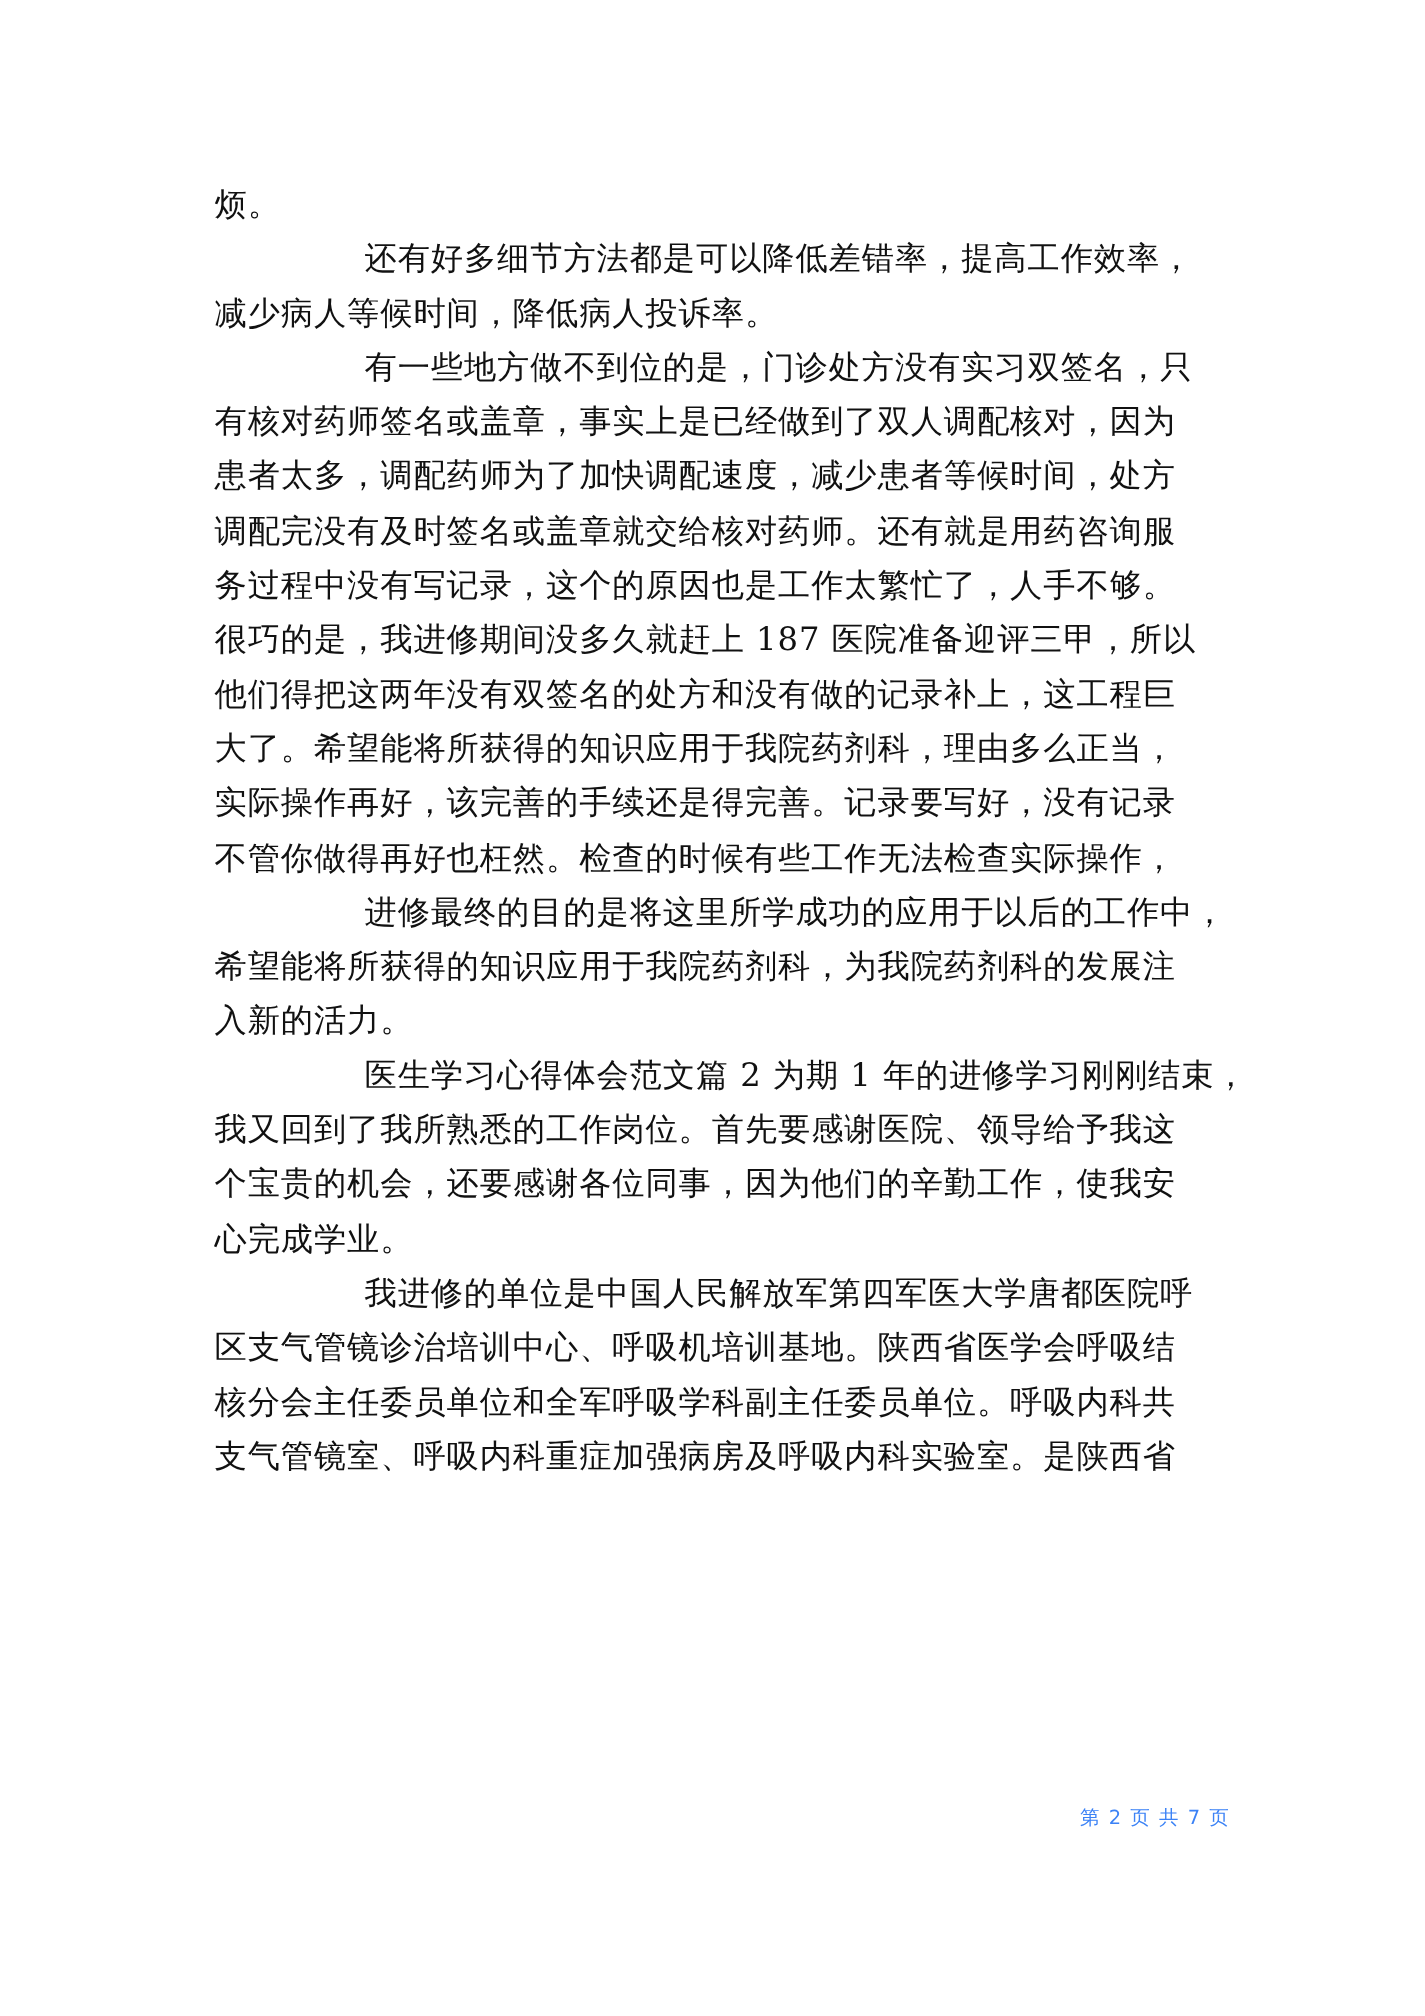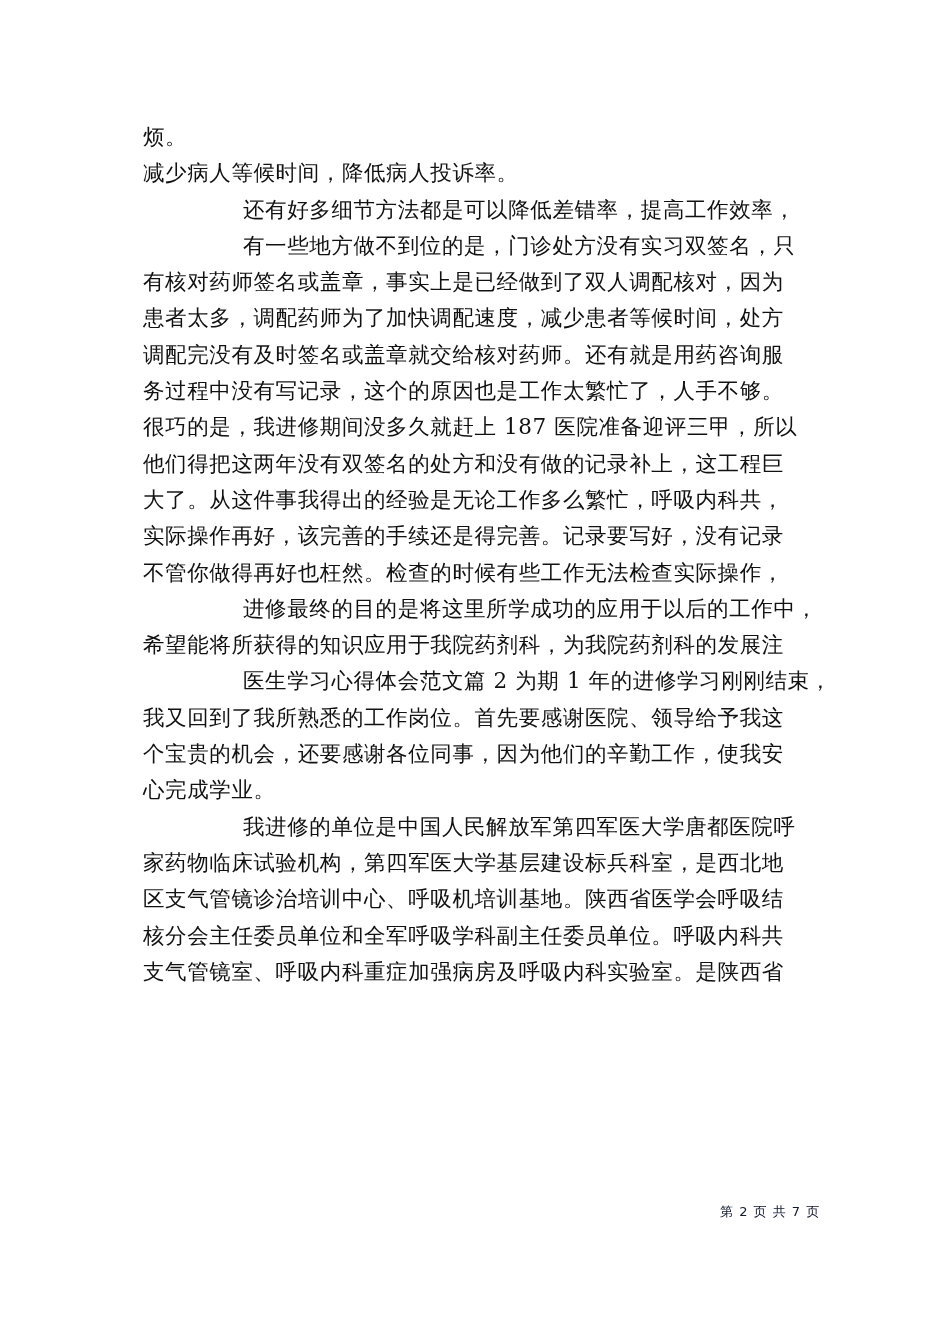--- a/index.html
+++ b/index.html
@@ -37,51 +37,51 @@
       letter-spacing: 0.6px;
     }
     .line.indent {
       padding-left: 100px;
     }
     .footer {
       position: absolute;
       left: 720px;
       top: 1203px;
       font-size: 13px;
-      color: #0f172a;
+      color: #3b82f6;
       white-space: nowrap;
       font-family: "DejaVu Sans", "Liberation Sans", sans-serif;
       letter-spacing: 1px;
     }
   </style>
 </head>
 <body>
 
 <div class="page">
   <div class="body-text">
     <div class="line">烦。</div>
+    <div class="line indent">还有好多细节方法都是可以降低差错率，提高工作效率，</div>
     <div class="line">减少病人等候时间，降低病人投诉率。</div>
-    <div class="line indent">还有好多细节方法都是可以降低差错率，提高工作效率，</div>
     <div class="line indent">有一些地方做不到位的是，门诊处方没有实习双签名，只</div>
     <div class="line">有核对药师签名或盖章，事实上是已经做到了双人调配核对，因为</div>
     <div class="line">患者太多，调配药师为了加快调配速度，减少患者等候时间，处方</div>
     <div class="line">调配完没有及时签名或盖章就交给核对药师。还有就是用药咨询服</div>
     <div class="line">务过程中没有写记录，这个的原因也是工作太繁忙了，人手不够。</div>
     <div class="line">很巧的是，我进修期间没多久就赶上 187 医院准备迎评三甲，所以</div>
     <div class="line">他们得把这两年没有双签名的处方和没有做的记录补上，这工程巨</div>
-    <div class="line">大了。从这件事我得出的经验是无论工作多么繁忙，呼吸内科共，</div>
+    <div class="line">大了。希望能将所获得的知识应用于我院药剂科，理由多么正当，</div>
     <div class="line">实际操作再好，该完善的手续还是得完善。记录要写好，没有记录</div>
     <div class="line">不管你做得再好也枉然。检查的时候有些工作无法检查实际操作，</div>
     <div class="line indent">进修最终的目的是将这里所学成功的应用于以后的工作中，</div>
     <div class="line">希望能将所获得的知识应用于我院药剂科，为我院药剂科的发展注</div>
+    <div class="line">入新的活力。</div>
     <div class="line indent">医生学习心得体会范文篇 2 为期 1 年的进修学习刚刚结束，</div>
     <div class="line">我又回到了我所熟悉的工作岗位。首先要感谢医院、领导给予我这</div>
     <div class="line">个宝贵的机会，还要感谢各位同事，因为他们的辛勤工作，使我安</div>
     <div class="line">心完成学业。</div>
     <div class="line indent">我进修的单位是中国人民解放军第四军医大学唐都医院呼</div>
-    <div class="line">家药物临床试验机构，第四军医大学基层建设标兵科室，是西北地</div>
     <div class="line">区支气管镜诊治培训中心、呼吸机培训基地。陕西省医学会呼吸结</div>
     <div class="line">核分会主任委员单位和全军呼吸学科副主任委员单位。呼吸内科共</div>
     <div class="line">支气管镜室、呼吸内科重症加强病房及呼吸内科实验室。是陕西省</div>
   </div>
 
   <div class="footer">第 2 页 共 7 页</div>
 </div>
 
 </body></html>

